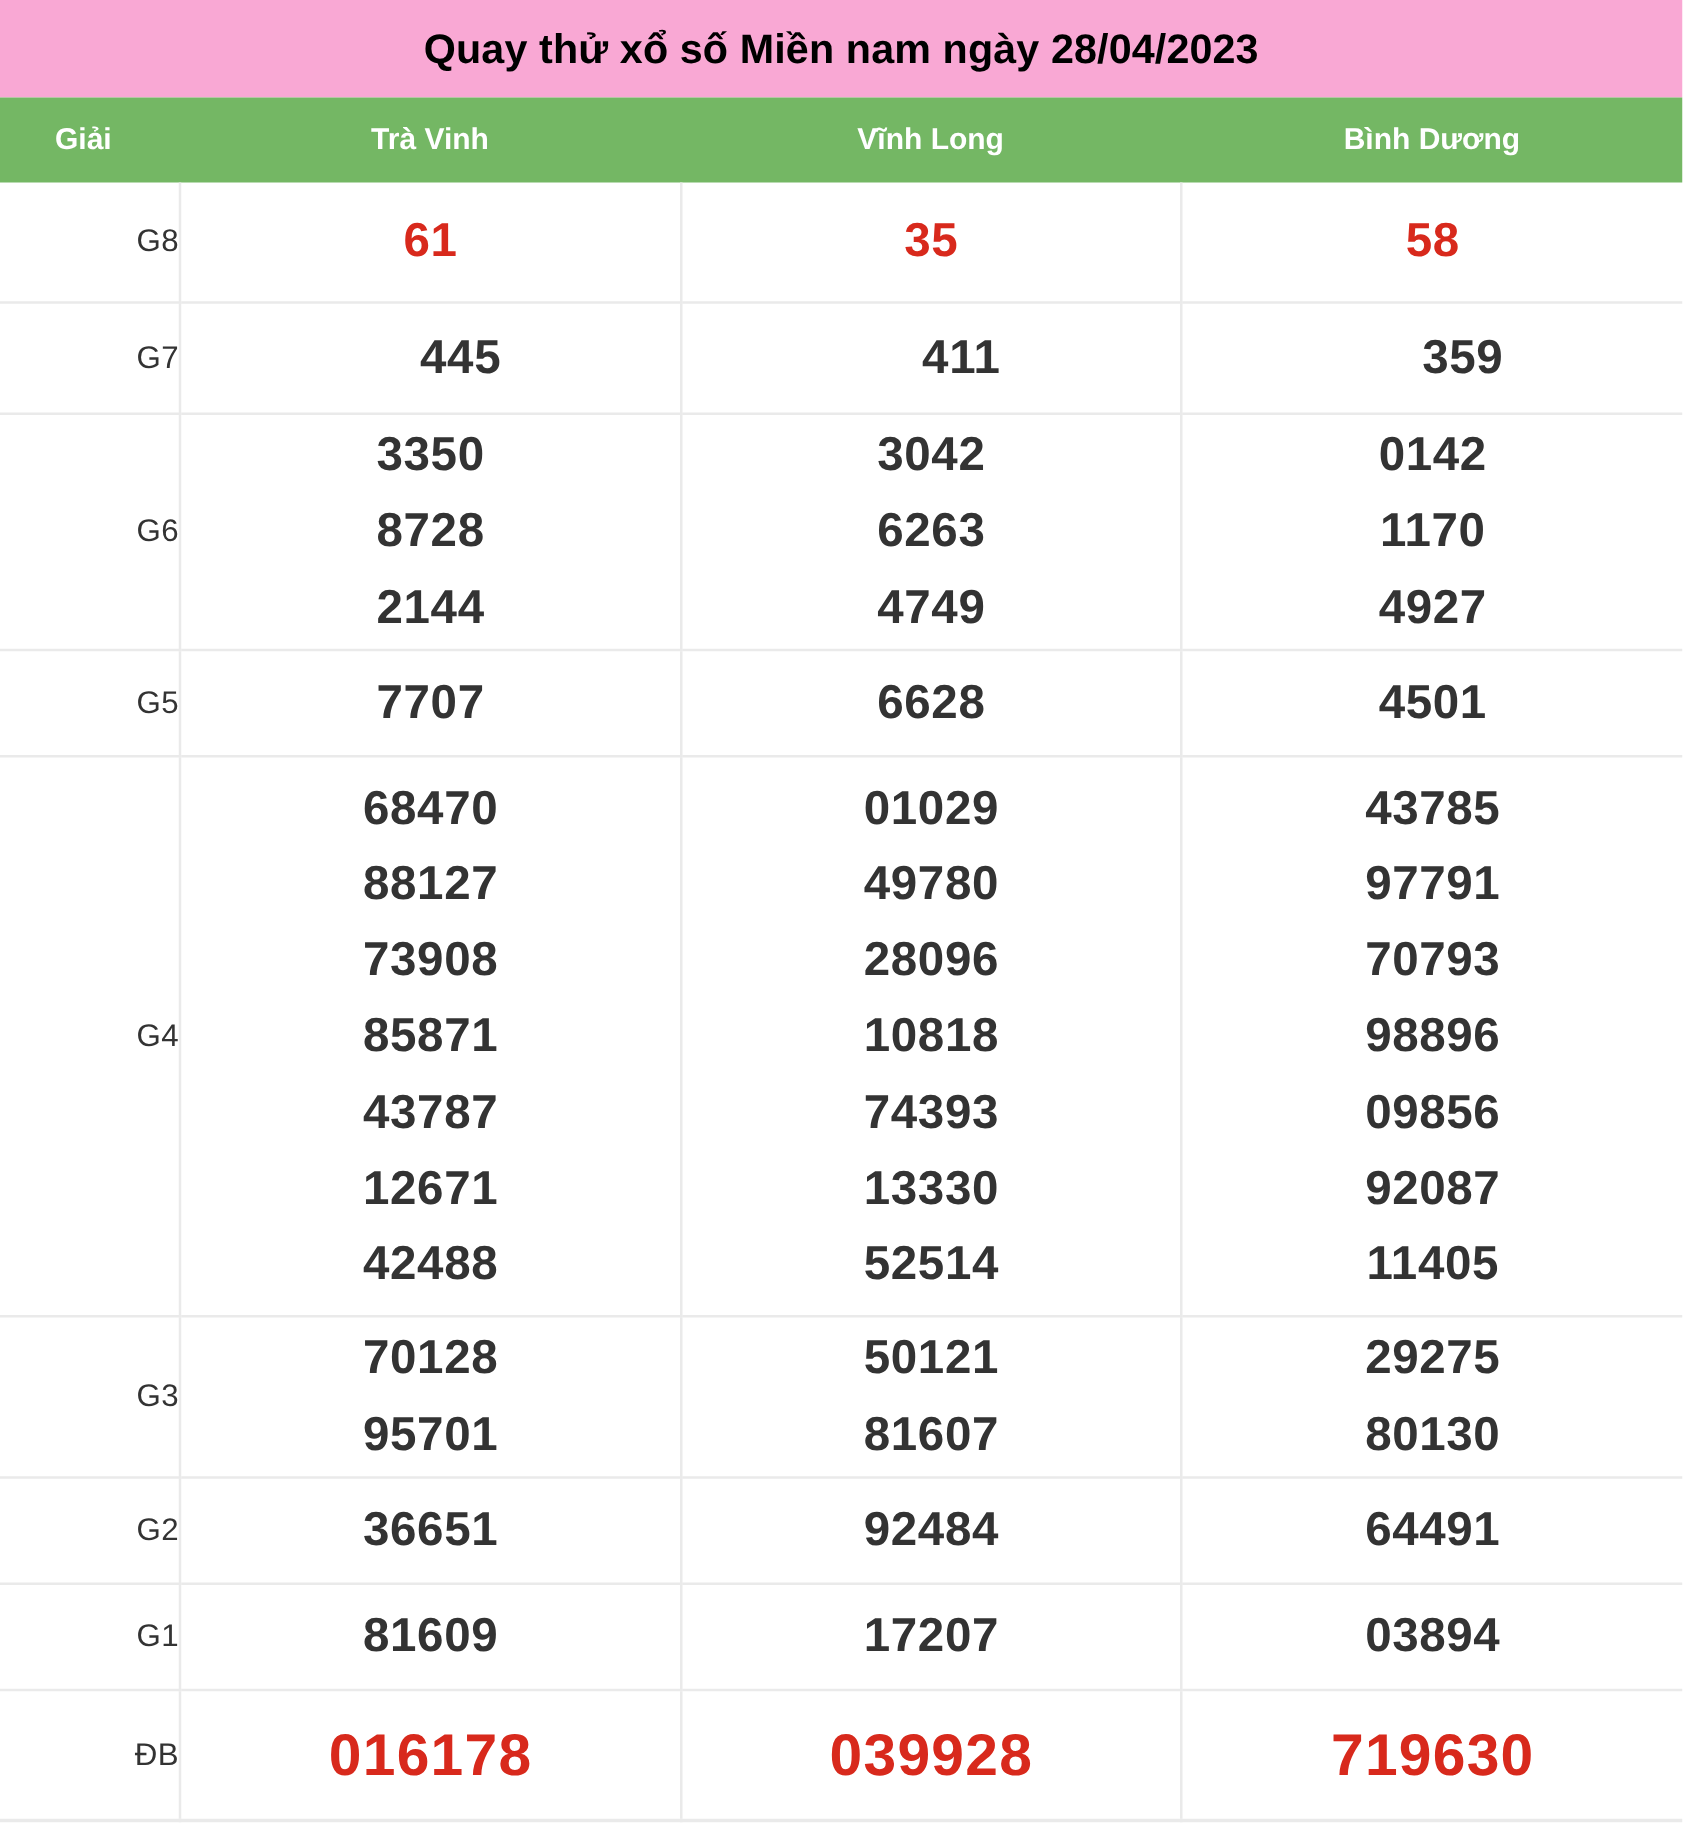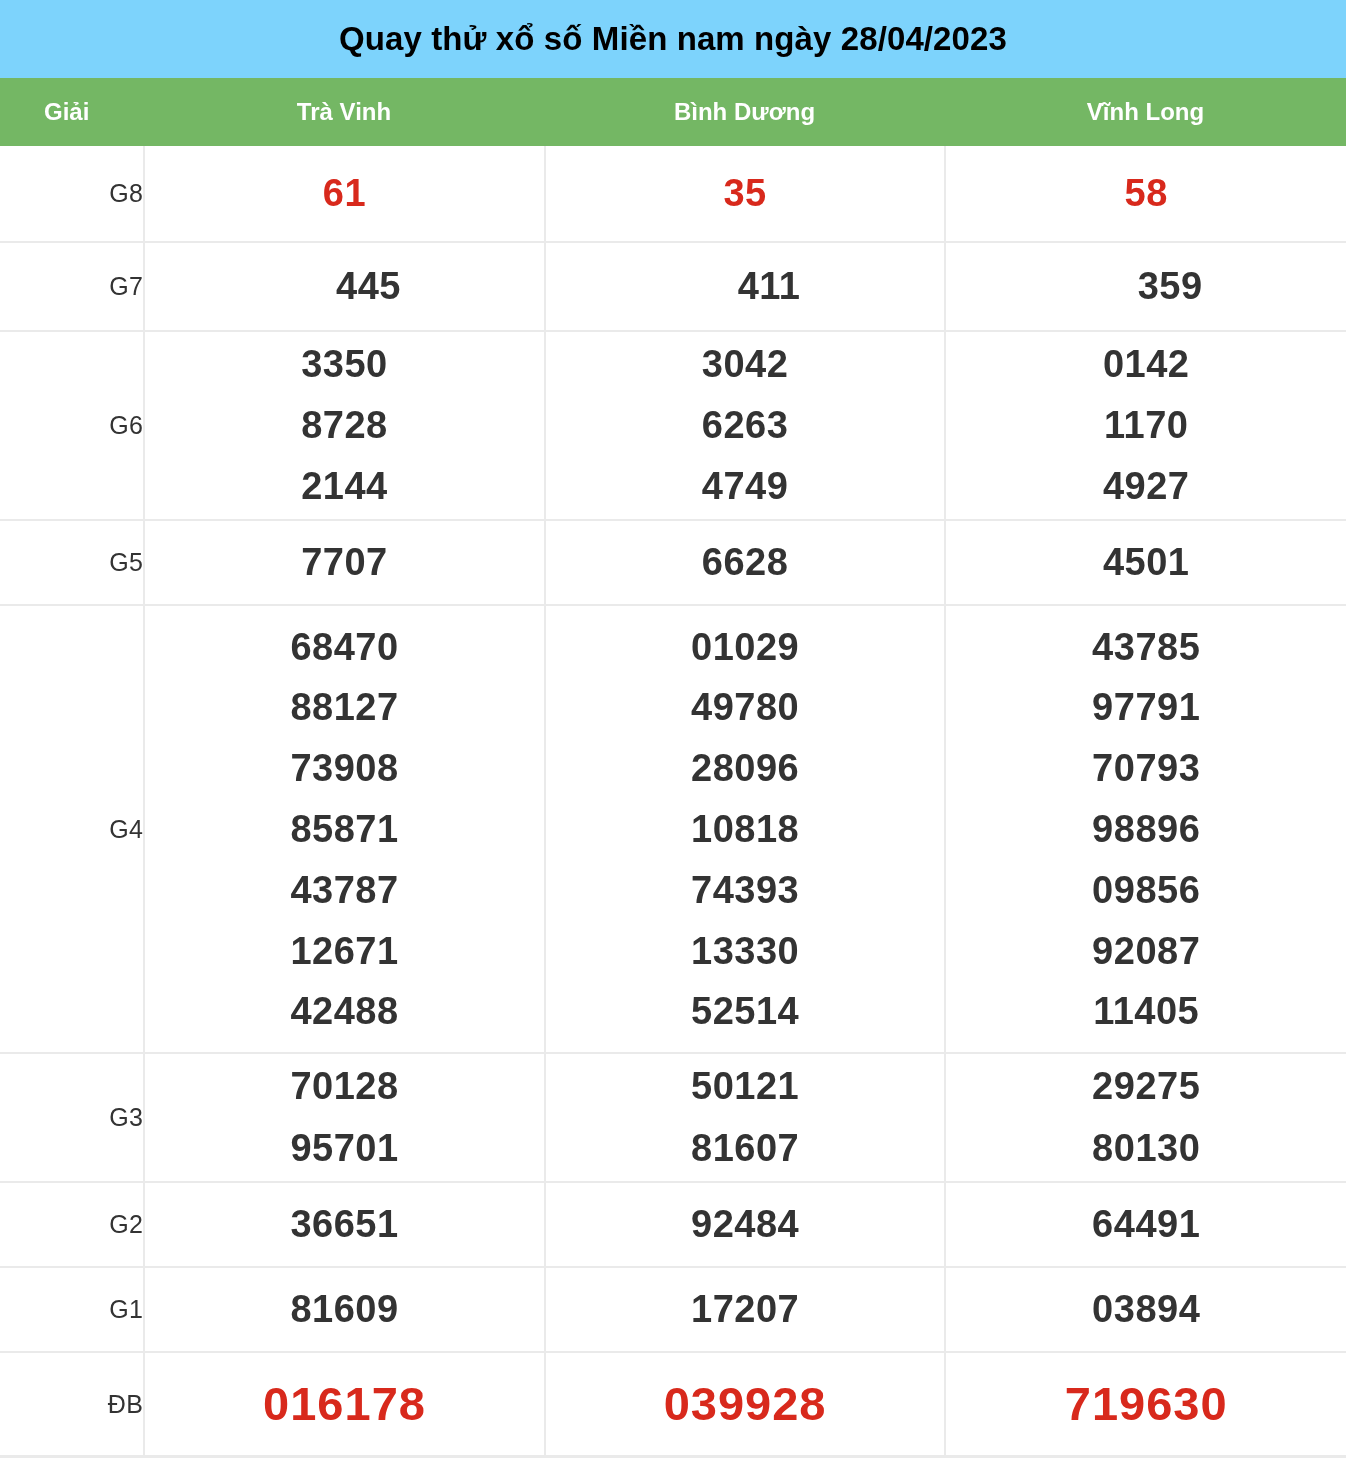--- a/index.html
+++ b/index.html
@@ -21,21 +21,21 @@
     box-sizing: border-box;
     background: #ffffff;
     display: flex;
     flex-direction: column;
   }
 
   
   .title-bar {
     height: 78px;
     min-height: 78px;
-    background: #7dd3fc;
+    background: #f9a8d4;
     display: flex;
     align-items: center;
     justify-content: center;
     color: #000000;
     font-size: 33px;
     font-weight: 700;
     letter-spacing: 0.1px;
     padding: 0 10px;
     box-sizing: border-box;
   }
@@ -137,22 +137,22 @@
 </head>
 <body>
 
 <div class="lottery-wrap">
 
   <div class="title-bar">Quay thử xổ số Miền nam ngày 28/04/2023</div>
 
   <div class="col-header">
     <div class="ch-cell ch-prize">Giải</div>
     <div class="ch-cell ch-prov ch-p1">Trà Vinh</div>
+    <div class="ch-cell ch-prov ch-p2">Vĩnh Long</div>
     <div class="ch-cell ch-prov ch-p3">Bình Dương</div>
-    <div class="ch-cell ch-prov ch-p2">Vĩnh Long</div>
   </div>
 
   <table class="results-table">
     <colgroup>
       <col class="col-prize">
       <col class="col-prov">
       <col class="col-prov">
       <col class="col-prov">
     </colgroup>
     <tbody id="results-body">

